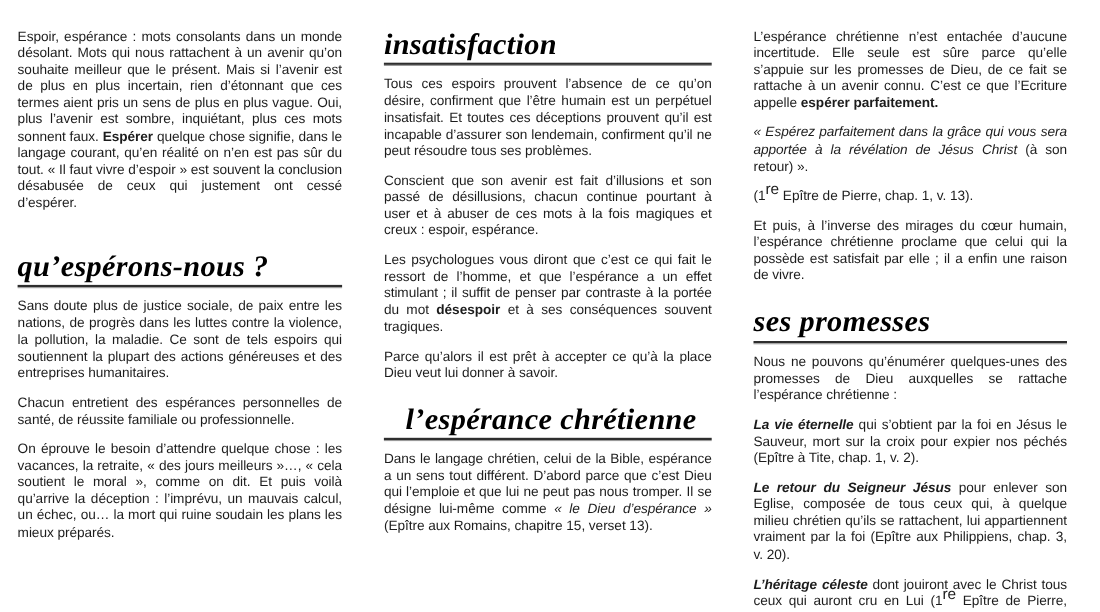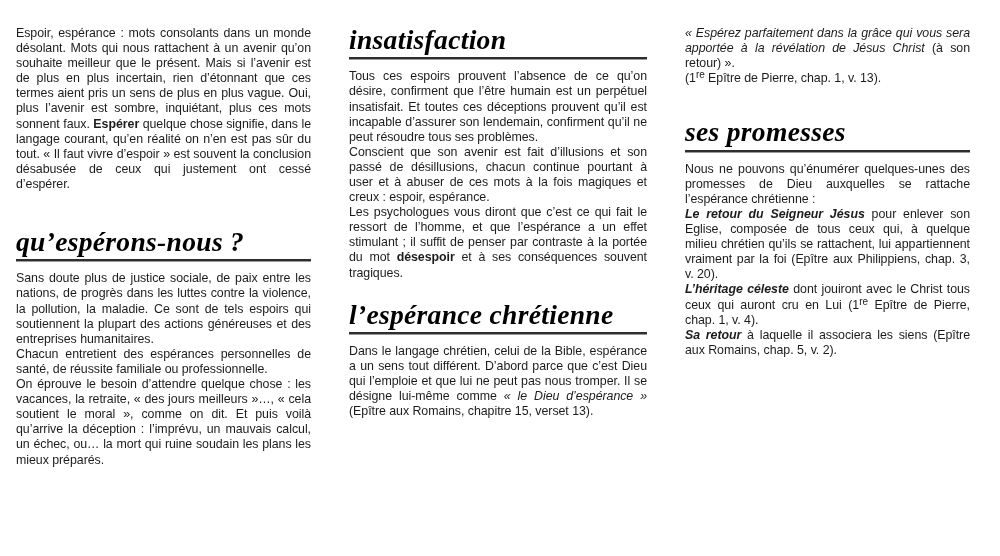--- a/index.html
+++ b/index.html
@@ -36,21 +36,21 @@
     font-family: "Liberation Sans", sans-serif;
     font-size: 12.4px;
     line-height: 15.1px;
     text-align: justify;
     text-justify: inter-word;
     margin: 0;
     color: #1c1c1c;
     letter-spacing: -0.05px;
     -webkit-font-smoothing: none;
   }
-  .para + .para { margin-top: 0; }
+  .para + .para { margin-top: 12px; }
 
   
   .heading {
     font-family: "Liberation Serif", "DejaVu Serif", serif;
     font-weight: 700;
     font-style: italic;
     font-size: 27px;
     line-height: 1.05;
     color: #000000;
     margin: 0;
@@ -66,21 +66,21 @@
     height: 0;
     border-top: 2px solid #2e2e2e;
     border-bottom: 1px solid #9a9a9a;
     margin-top: 3px;
     width: 100%;
   }
 
   b, strong { font-weight: 700; }
   i, em { font-style: italic; }
   .bi { font-weight: 700; font-style: italic; }
-  .sup { font-size: 10px; vertical-align: 0.42em; line-height: 0; }
+  .sup { font-size: 14px; vertical-align: 0.42em; line-height: 0; }
 </style>
 </head>
 <body>
 
 <div class="page">
   <div class="column col1">
       <p class="para"><span>Espoir, espérance : mots consolants dans un monde désolant. Mots qui nous rattachent à un avenir qu’on souhaite meilleur que le présent. Mais si l’avenir est de plus en plus incertain, rien d’étonnant que ces termes aient pris un sens de plus en plus vague. Oui, plus l’avenir est sombre, inquiétant, plus ces mots sonnent faux. </span><b>Espérer</b><span> quelque chose signifie, dans le langage courant, qu’en réalité on n’en est pas sûr du tout. « Il faut vivre d’espoir » est souvent la conclusion désabusée de ceux qui justement ont cessé d’espérer.</span></p>
       <div class="heading-block" style="margin-top: 36px;">
         <h2 class="heading">qu’espérons-nous ?</h2>
         <div class="heading-rule"></div>
@@ -90,31 +90,35 @@
       <p class="para"><span>On éprouve le besoin d’attendre quelque chose : les vacances, la retraite, « des jours meilleurs »…, « cela soutient le moral », comme on dit. Et puis voilà qu’arrive la déception : l’imprévu, un mauvais calcul, un échec, ou… la mort qui ruine soudain les plans les mieux préparés.</span></p>
     </div>
   <div class="column col2">
       <div class="heading-block">
         <h2 class="heading">insatisfaction</h2>
         <div class="heading-rule"></div>
       </div>
       <p class="para"><span>Tous ces espoirs prouvent l’absence de ce qu’on désire, confirment que l’être humain est un perpétuel insatisfait. Et toutes ces déceptions prouvent qu’il est incapable d’assurer son lendemain, confirment qu’il ne peut résoudre tous ses problèmes.</span></p>
       <p class="para"><span>Conscient que son avenir est fait d’illusions et son passé de désillusions, chacun continue pourtant à user et à abuser de ces mots à la fois magiques et creux : espoir, espérance.</span></p>
       <p class="para"><span>Les psychologues vous diront que c’est ce qui fait le ressort de l’homme, et que l’espérance a un effet stimulant ; il suffit de penser par contraste à la portée du mot </span><b>désespoir</b><span> et à ses conséquences souvent tragiques.</span></p>
-      <div class="heading-block" style="margin-top: 20px;">
+      <p class="para"><span>Parce qu’alors il est prêt à accepter ce qu’à la place Dieu veut lui donner à savoir.</span></p>
+      <div class="heading-block" style="margin-top: 20px; text-align: center;">
         <h2 class="heading">l’espérance chrétienne</h2>
         <div class="heading-rule"></div>
       </div>
       <p class="para"><span>Dans le langage chrétien, celui de la Bible, espérance a un sens tout différent. D’abord parce que c’est Dieu qui l’emploie et que lui ne peut pas nous tromper. Il se désigne lui-même comme </span><i>« le Dieu d’espérance »</i><span> (Epître aux Romains, chapitre 15, verset 13).</span></p>
     </div>
   <div class="column col3">
+      <p class="para"><span>L’espérance chrétienne n’est entachée d’aucune incertitude. Elle seule est sûre parce qu’elle s’appuie sur les promesses de Dieu, de ce fait se rattache à un avenir connu. C’est ce que l’Ecriture appelle </span><b>espérer parfaitement.</b></p>
       <p class="para"><i>« Espérez parfaitement dans la grâce qui vous sera apportée à la révélation de Jésus Christ</i><span> (à son retour) ».</span></p>
       <p class="para"><span>(1</span><span class="sup">re</span><span> Epître de Pierre, chap. 1, v. 13).</span></p>
-      <div class="heading-block" style="margin-top: 32px;">
+      <p class="para"><span>Et puis, à l’inverse des mirages du cœur humain, l’espérance chrétienne proclame que celui qui la possède est satisfait par elle ; il a enfin une raison de vivre.</span></p>
+      <div class="heading-block" style="margin-top: 20px;">
         <h2 class="heading">ses promesses</h2>
         <div class="heading-rule"></div>
       </div>
       <p class="para"><span>Nous ne pouvons qu’énumérer quelques-unes des promesses de Dieu auxquelles se rattache l’espérance chrétienne :</span></p>
+      <p class="para"><span class="bi">La vie éternelle</span><span> qui s’obtient par la foi en Jésus le Sauveur, mort sur la croix pour expier nos péchés (Epître à Tite, chap. 1, v. 2).</span></p>
       <p class="para"><span class="bi">Le retour du Seigneur Jésus</span><span> pour enlever son Eglise, composée de tous ceux qui, à quelque milieu chrétien qu’ils se rattachent, lui appartiennent vraiment par la foi (Epître aux Philippiens, chap. 3, v. 20).</span></p>
       <p class="para"><span class="bi">L’héritage céleste</span><span> dont jouiront avec le Christ tous ceux qui auront cru en Lui (1</span><span class="sup">re</span><span> Epître de Pierre, chap. 1, v. 4).</span></p>
       <p class="para"><span class="bi">Sa retour</span><span> à laquelle il associera les siens (Epître aux Romains, chap. 5, v. 2).</span></p>
     </div>
 </div>
 
 </body></html>

